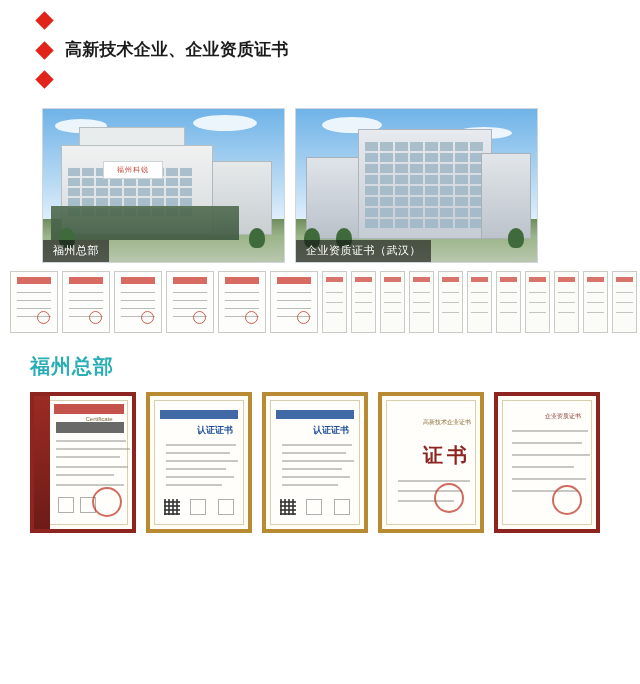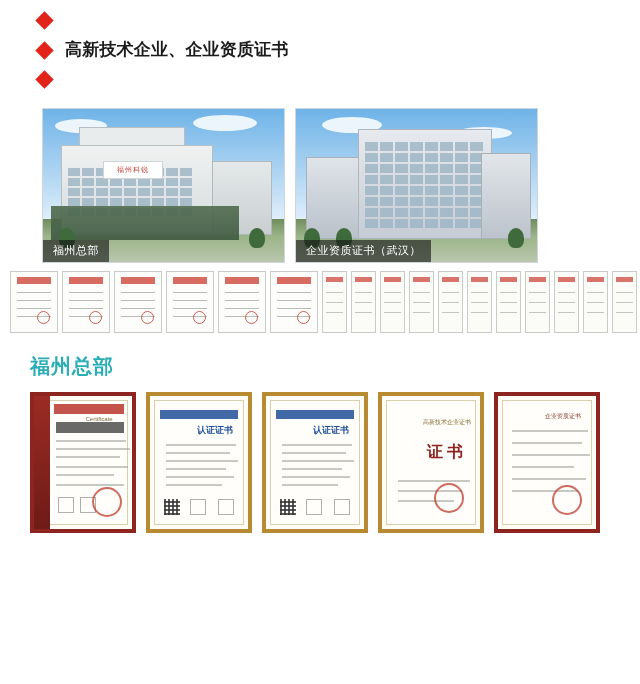--- a/index.html
+++ b/index.html
@@ -651,21 +651,21 @@
       <div class="line" style="left:16px; width:68px; top:80px;"></div>
       <div class="line" style="left:16px; width:56px; top:88px;"></div>
       <div class="qr" style="left:14px; bottom:14px;"></div>
       <div class="logo-sq" style="left:40px; bottom:14px;"></div>
       <div class="logo-sq" style="right:14px; bottom:14px;"></div>
     </div>
 
     <div class="cert-big gold">
       <div class="inner"></div>
       <div class="cert-label" style="top:22px; font-size:6px; color:#8a6d33;">高新技术企业证书</div>
-      <div class="cert-label" style="top:46px; font-size:16px; color:#8e2420; font-weight:bold; letter-spacing:4px;">证书</div>
+      <div class="cert-label" style="top:46px; font-size:20px; color:#8e2420; font-weight:bold; letter-spacing:4px;">证书</div>
       <div class="line" style="left:16px; width:72px; top:84px;"></div>
       <div class="line" style="left:16px; width:64px; top:94px;"></div>
       <div class="line" style="left:16px; width:56px; top:104px;"></div>
       <div class="seal-big" style="right:16px; bottom:16px;"></div>
     </div>
 
     <div class="cert-big red">
       <div class="inner"></div>
       <div class="cert-label" style="top:16px; font-size:6px; color:#8a3a33;">企业资质证书</div>
       <div class="line" style="left:14px; width:76px; top:34px;"></div>

